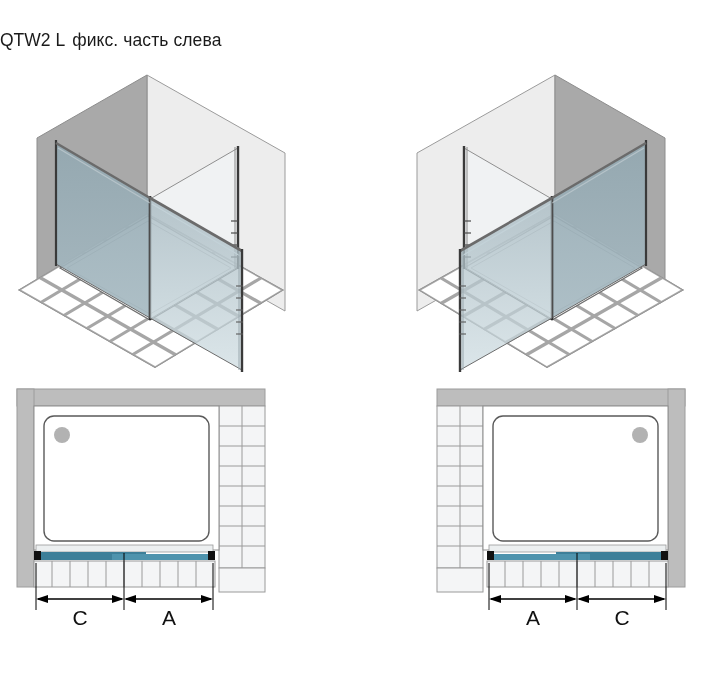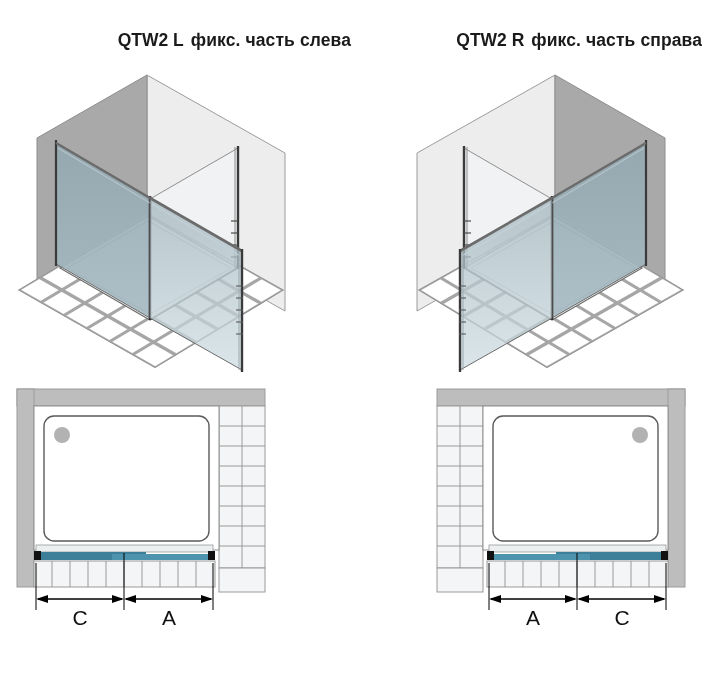--- a/index.html
+++ b/index.html
@@ -25,23 +25,23 @@
     height: 673px;
   }
   .panel-left  { left: 0; }
   .panel-right { left: 351px; }
 
   .variant-title {
     position: absolute;
     top: 30px;
     left: 0;
     width: 351px;
-    text-align: right;
+    text-align: left;
     font-size: 17.5px;
-    font-weight: bold;
+    font-weight: normal;
     color: #1a1a1a;
     letter-spacing: 0.1px;
     white-space: nowrap;
   }
   .variant-title .code { letter-spacing: 0px; }
   .variant-title .sep { display: inline-block; width: 7px; }
 
   .iso-wrap {
     position: absolute;
     top: 58px;
@@ -235,23 +235,20 @@
 
           <text class="dimtext" x="80" y="242">C</text>
           <text class="dimtext" x="169" y="242">A</text>
         </g>
       </svg>
     </div>
   </div>
 
   <div class="panel panel-right">
 
-    <div class="variant-title">
-      <span class="code">QTW2 R</span><span class="sep"></span><span>фикс. часть справа</span>
-    </div>
 
     <div class="iso-wrap">
       <svg width="351" height="320" viewBox="0 0 351 320">
         <defs>
           <linearGradient id="glassR1" x1="0" y1="0" x2="0" y2="1">
             <stop offset="0" stop-color="#93a8b1"></stop>
             <stop offset="1" stop-color="#a7bac2"></stop>
           </linearGradient>
           <linearGradient id="glassR2" x1="0" y1="0" x2="0" y2="1">
             <stop offset="0" stop-color="#a2b5bd"></stop>

